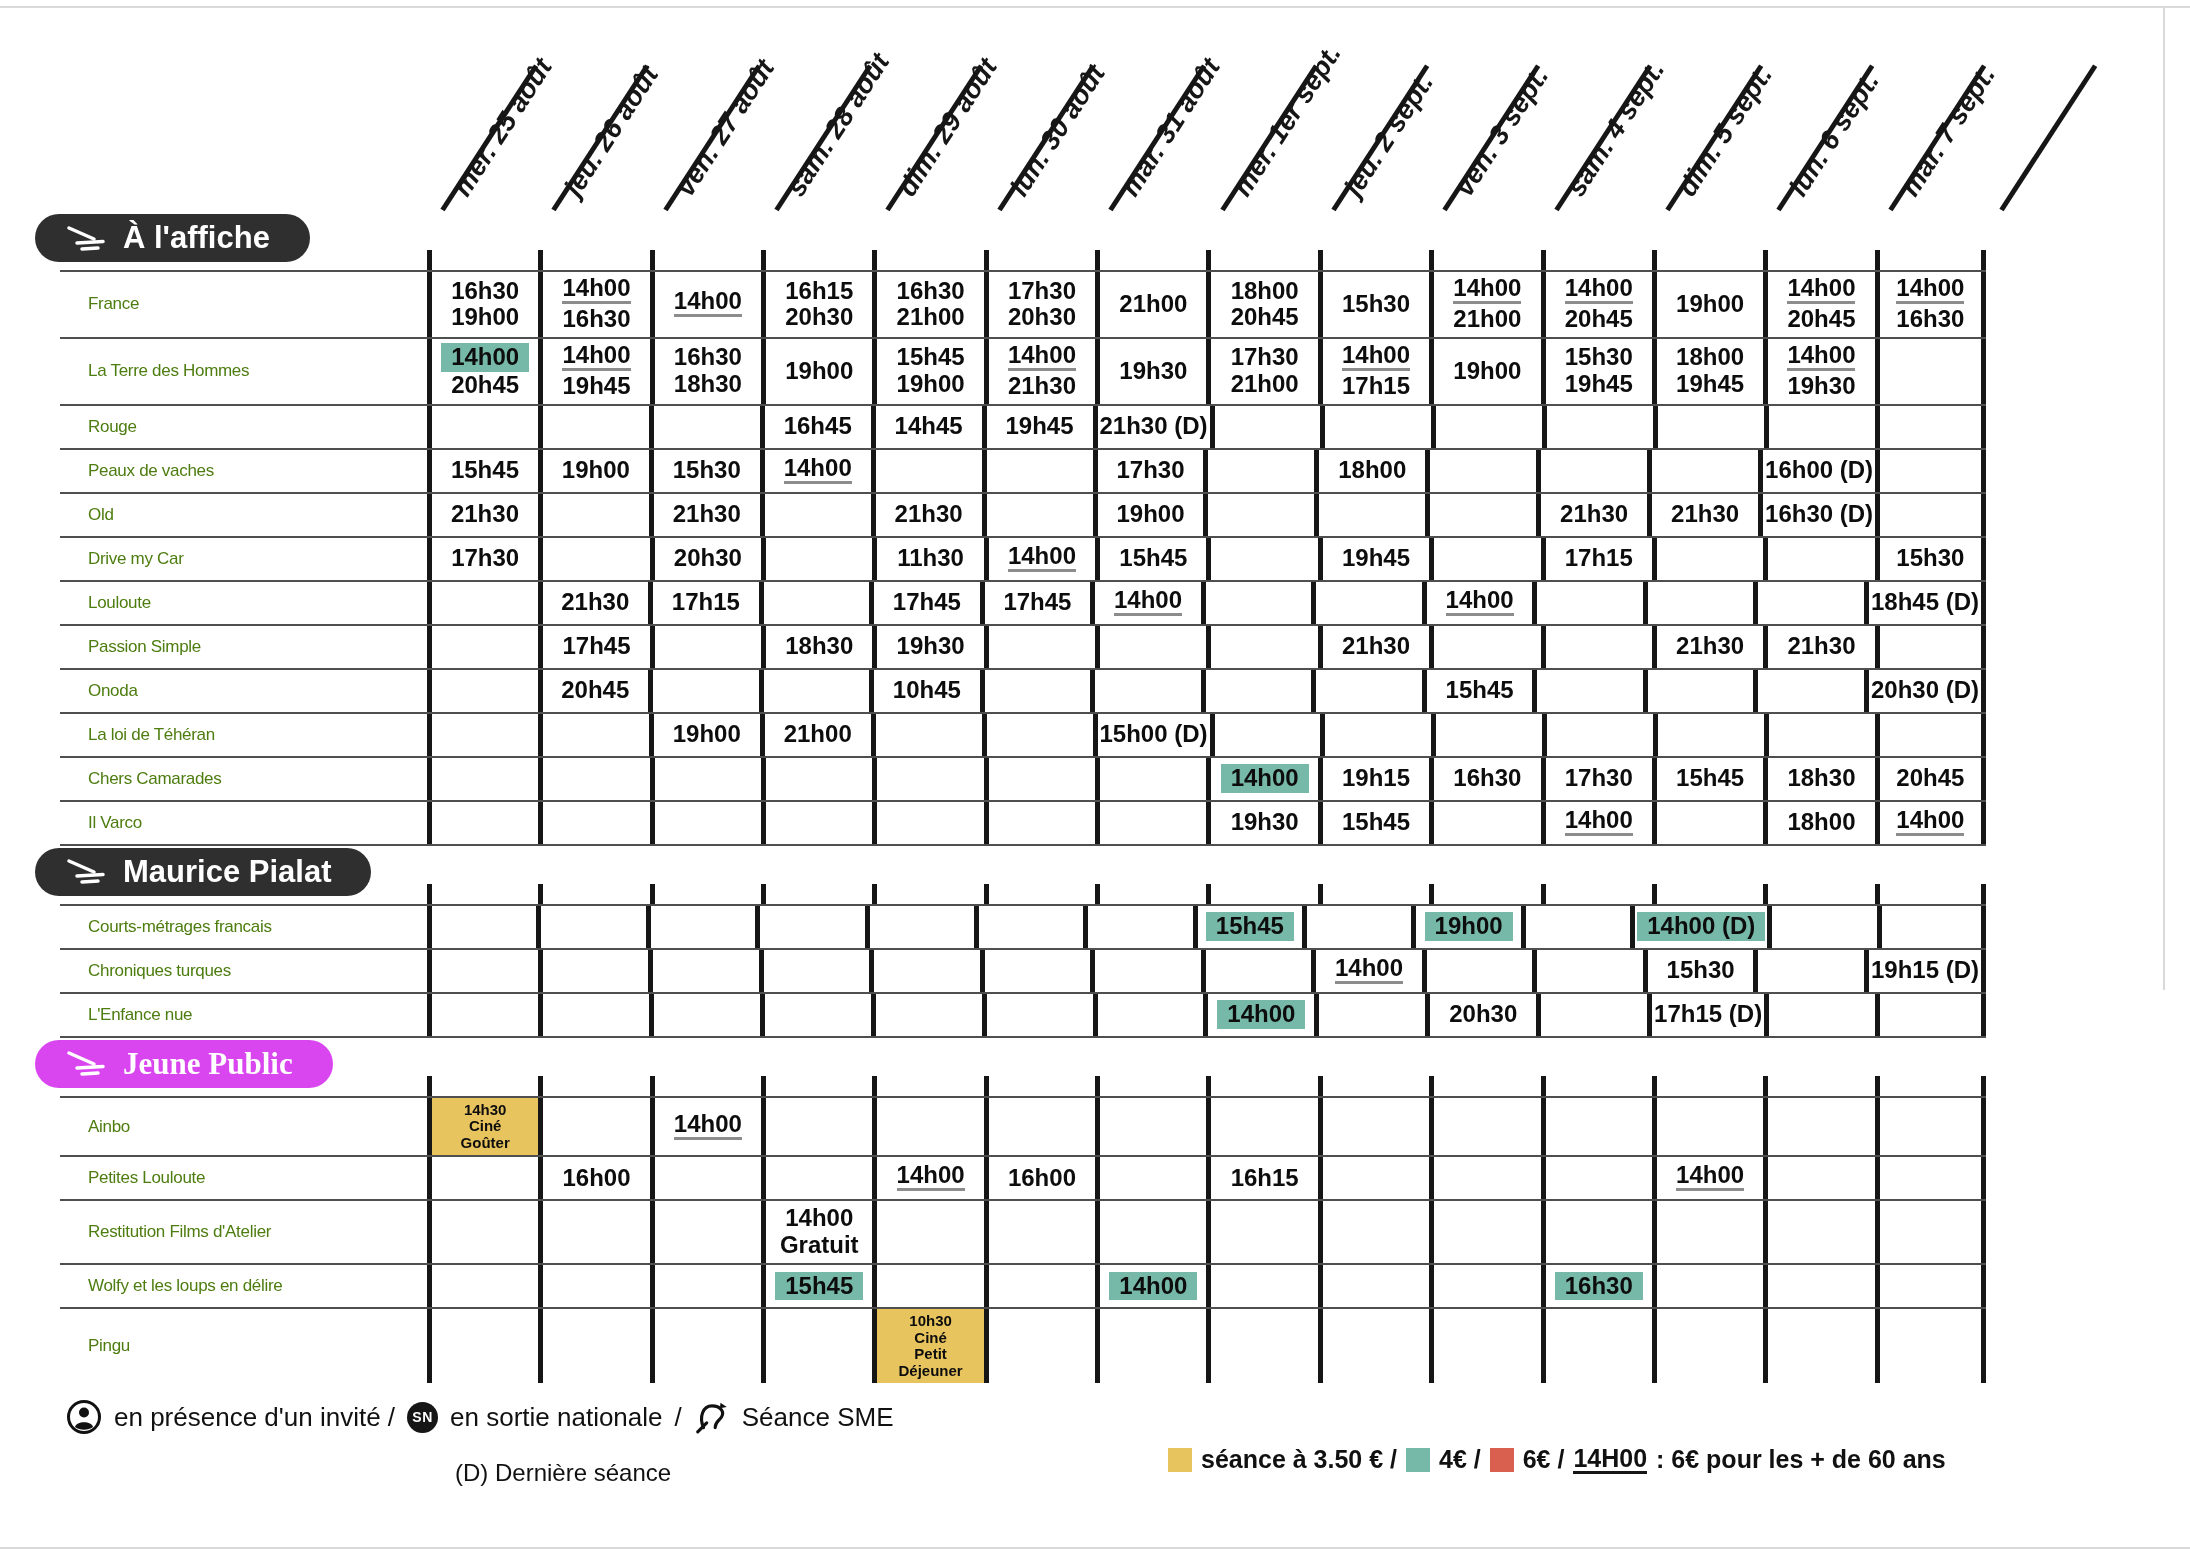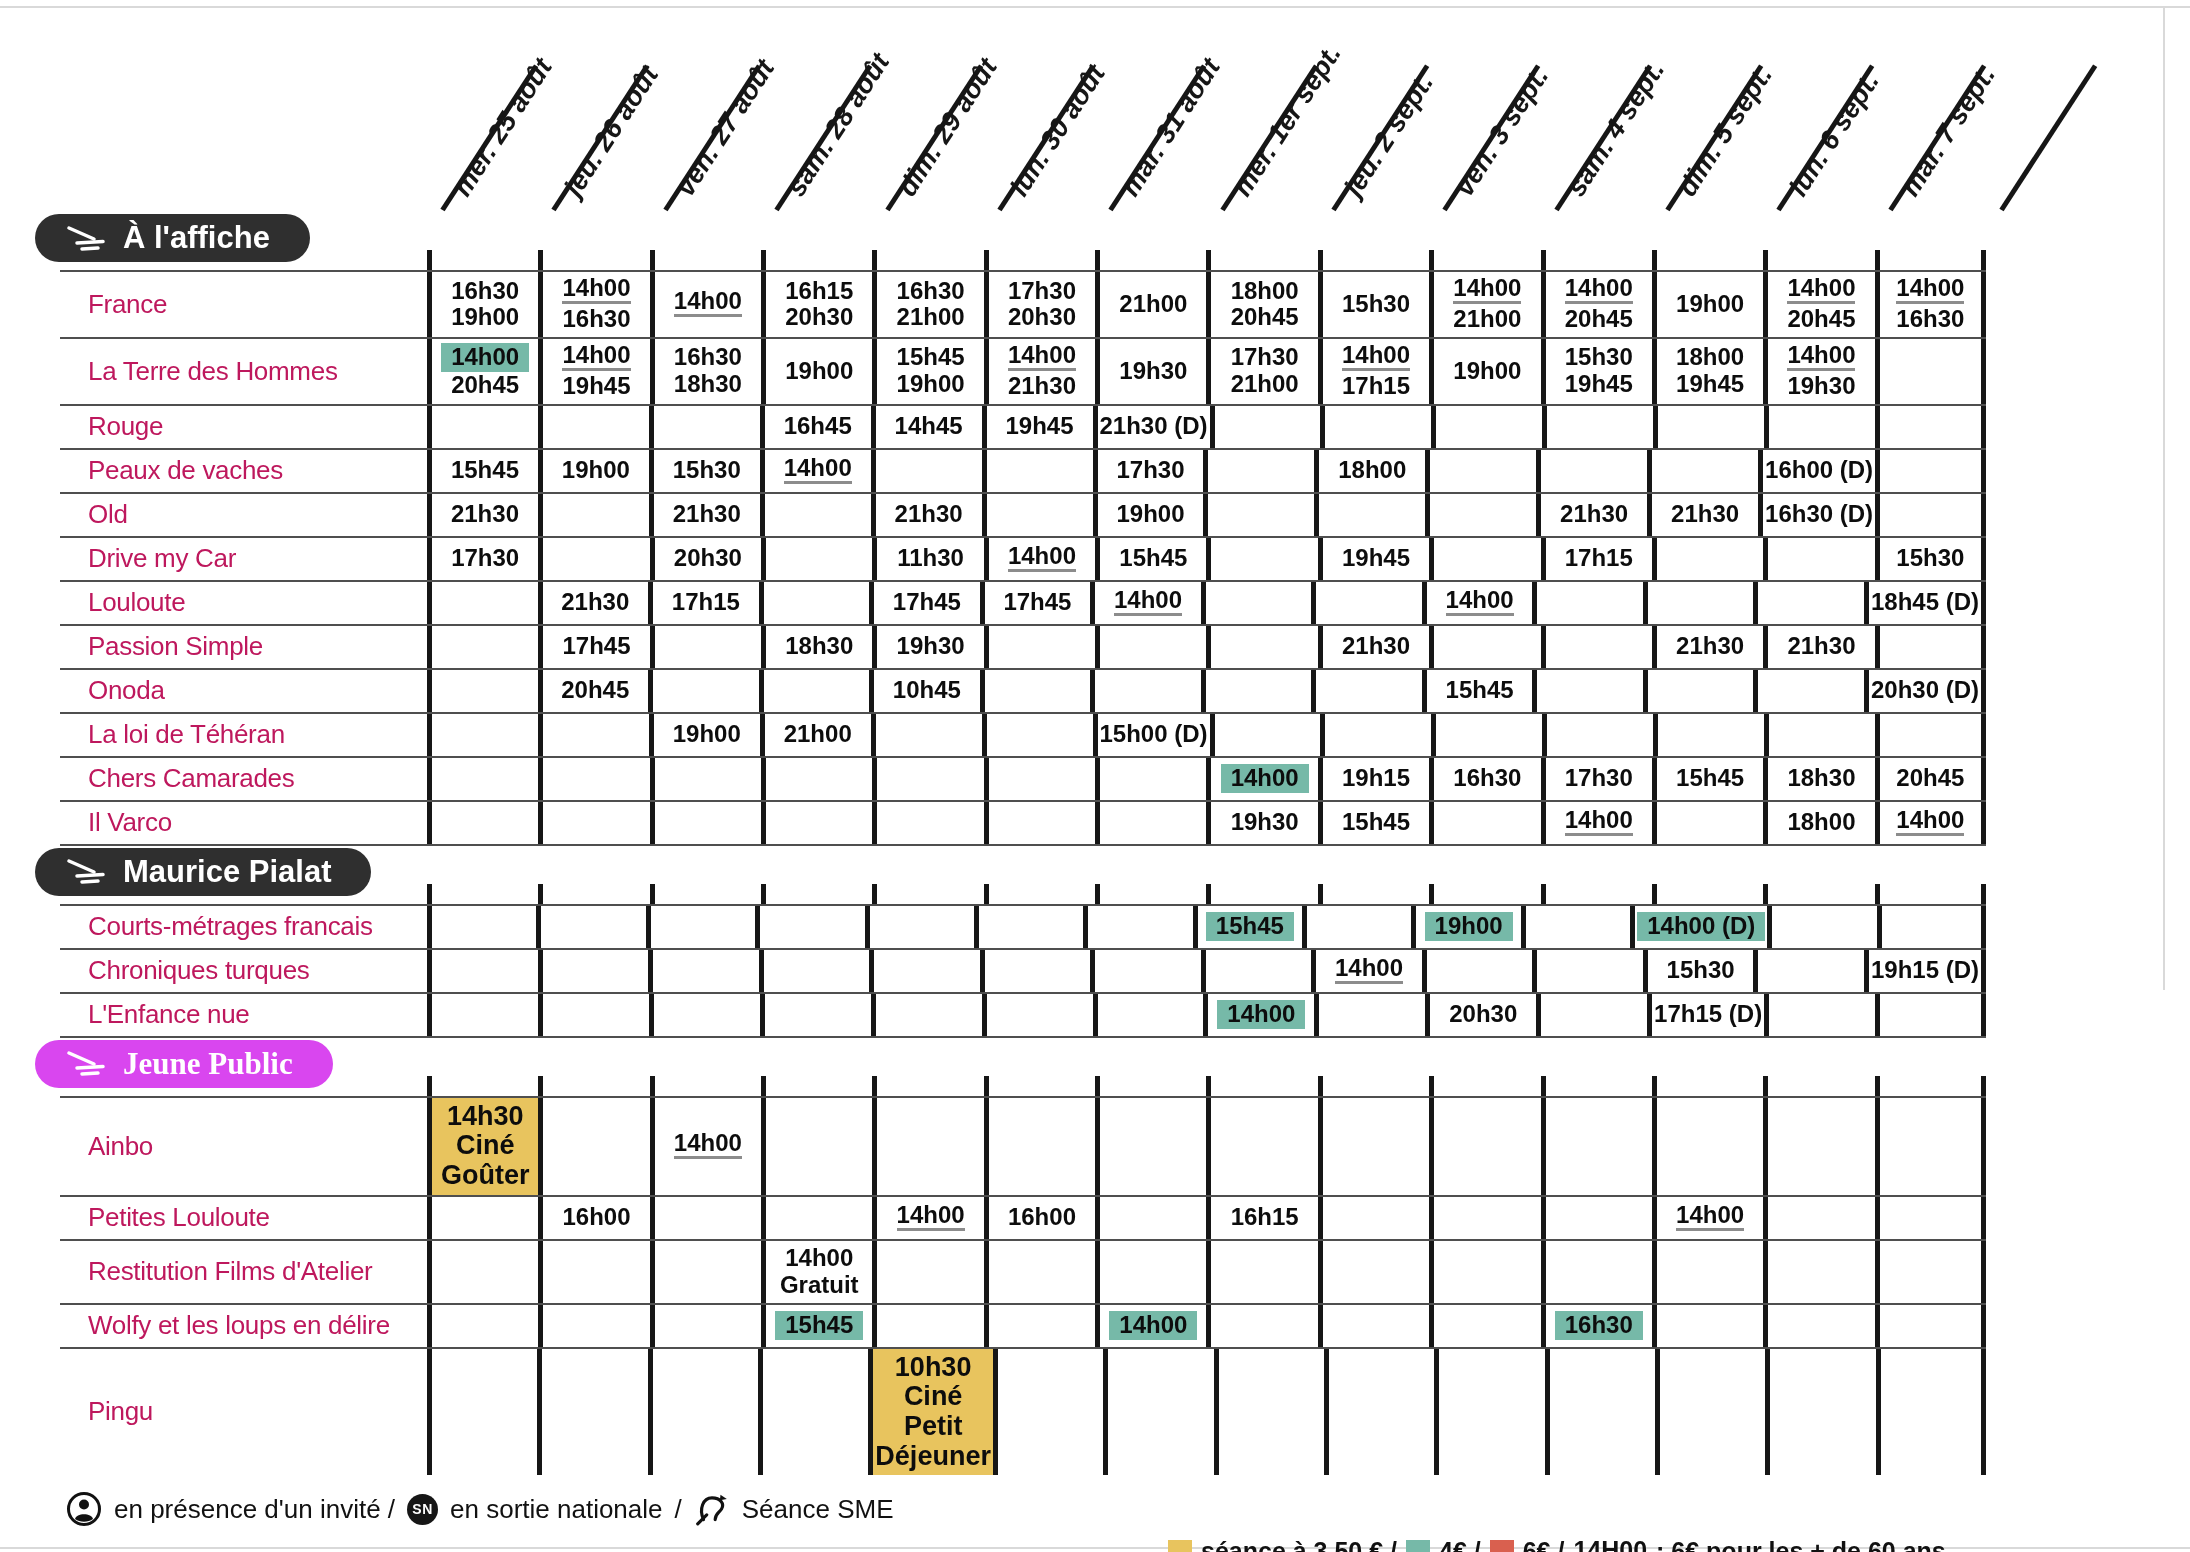--- a/index.html
+++ b/index.html
@@ -16,30 +16,30 @@
   .table{margin-left:60px;width:1926px;}
   .section-band{position:relative;height:58px;}
   .pill{position:absolute;left:-25px;top:2px;height:48px;display:flex;align-items:center;gap:16px;
         color:#fff;border-radius:27px;padding:0 40px 0 30px;font-size:31px;font-weight:bold;white-space:nowrap;}
   .stubs{position:absolute;left:367px;bottom:0;width:1559px;height:20px;display:grid;
          grid-template-columns:repeat(14,1fr);}
   .stub{border-left:5px solid #161616;}
   .stub:last-child{border-right:5px solid #161616;}
   .rows{border-top:2px solid #4f4f4f;}
   .film-row{display:grid;grid-template-columns:367px repeat(14,1fr);border-bottom:2px solid #4f4f4f;min-height:42px;}
-  .film-label{display:flex;align-items:center;padding-left:28px;font-size:26px;letter-spacing:-0.3px;
-              color:#be185d;white-space:nowrap;}
+  .film-label{display:flex;align-items:center;padding-left:28px;font-size:17px;letter-spacing:-0.3px;
+              color:#4d7c0f;white-space:nowrap;}
   .cell{border-left:5px solid #161616;display:flex;flex-direction:column;align-items:center;
         justify-content:center;padding:4px 2px;font-weight:bold;font-size:24px;line-height:1.12;
         text-align:center;color:#0d0d0d;}
   .cell:last-child{border-right:5px solid #161616;}
   .time{display:inline-block;white-space:nowrap;}
   .time.u{border-bottom:3px solid #8c8c8c;line-height:1.0;margin-bottom:2px;padding-bottom:1px;}
   .time.chip{padding:1px 10px;}
-  .cell.fill{font-size:27px;line-height:1.1;}
+  .cell.fill{font-size:15px;line-height:1.1;}
   .section:last-child .film-row:last-child{border-bottom:none;}
   
   .footer{position:relative;width:2190px;height:128px;}
   .legend-line{position:absolute;left:66px;top:16px;display:flex;align-items:center;gap:12px;
                font-size:26px;color:#111;text-align:center;}
   .sn-badge{display:inline-flex;width:31px;height:31px;border-radius:50%;background:#161616;color:#fff;
             font-size:14px;font-weight:bold;align-items:center;justify-content:center;letter-spacing:0.5px;}
   .derniere{position:absolute;left:455px;top:70px;font-size:24px;margin-top:6px;}
   .prices{position:absolute;left:1168px;top:62px;display:flex;align-items:center;gap:9px;
           font-size:25px;font-weight:bold;white-space:nowrap;}

